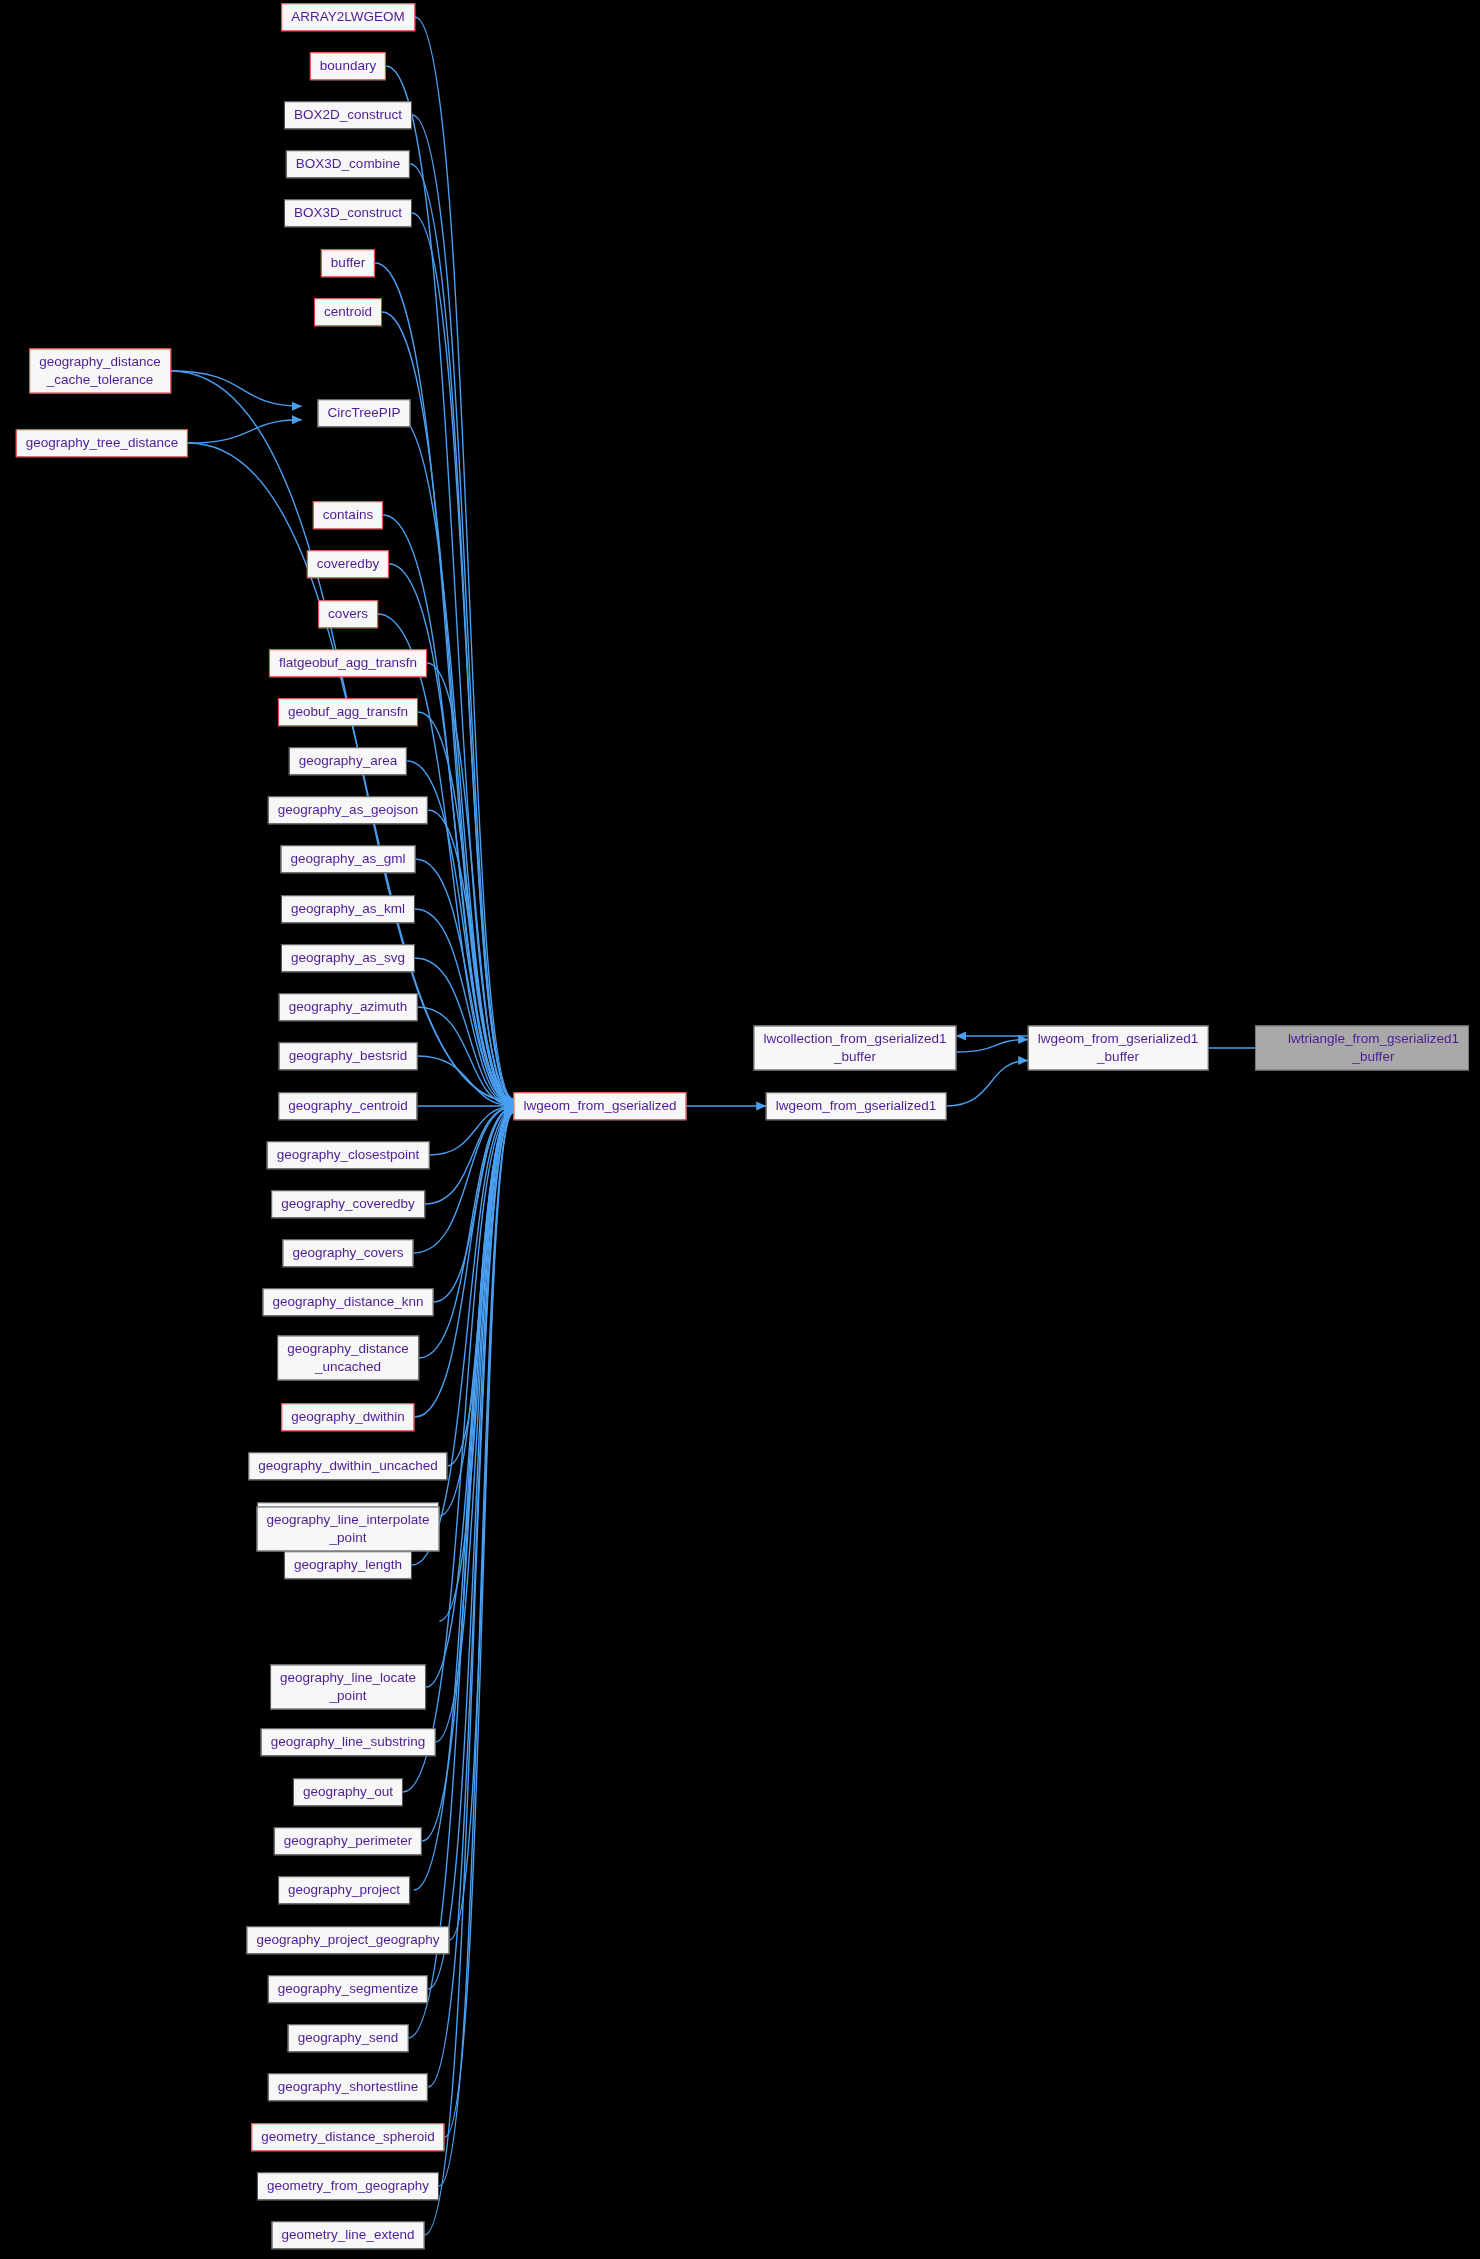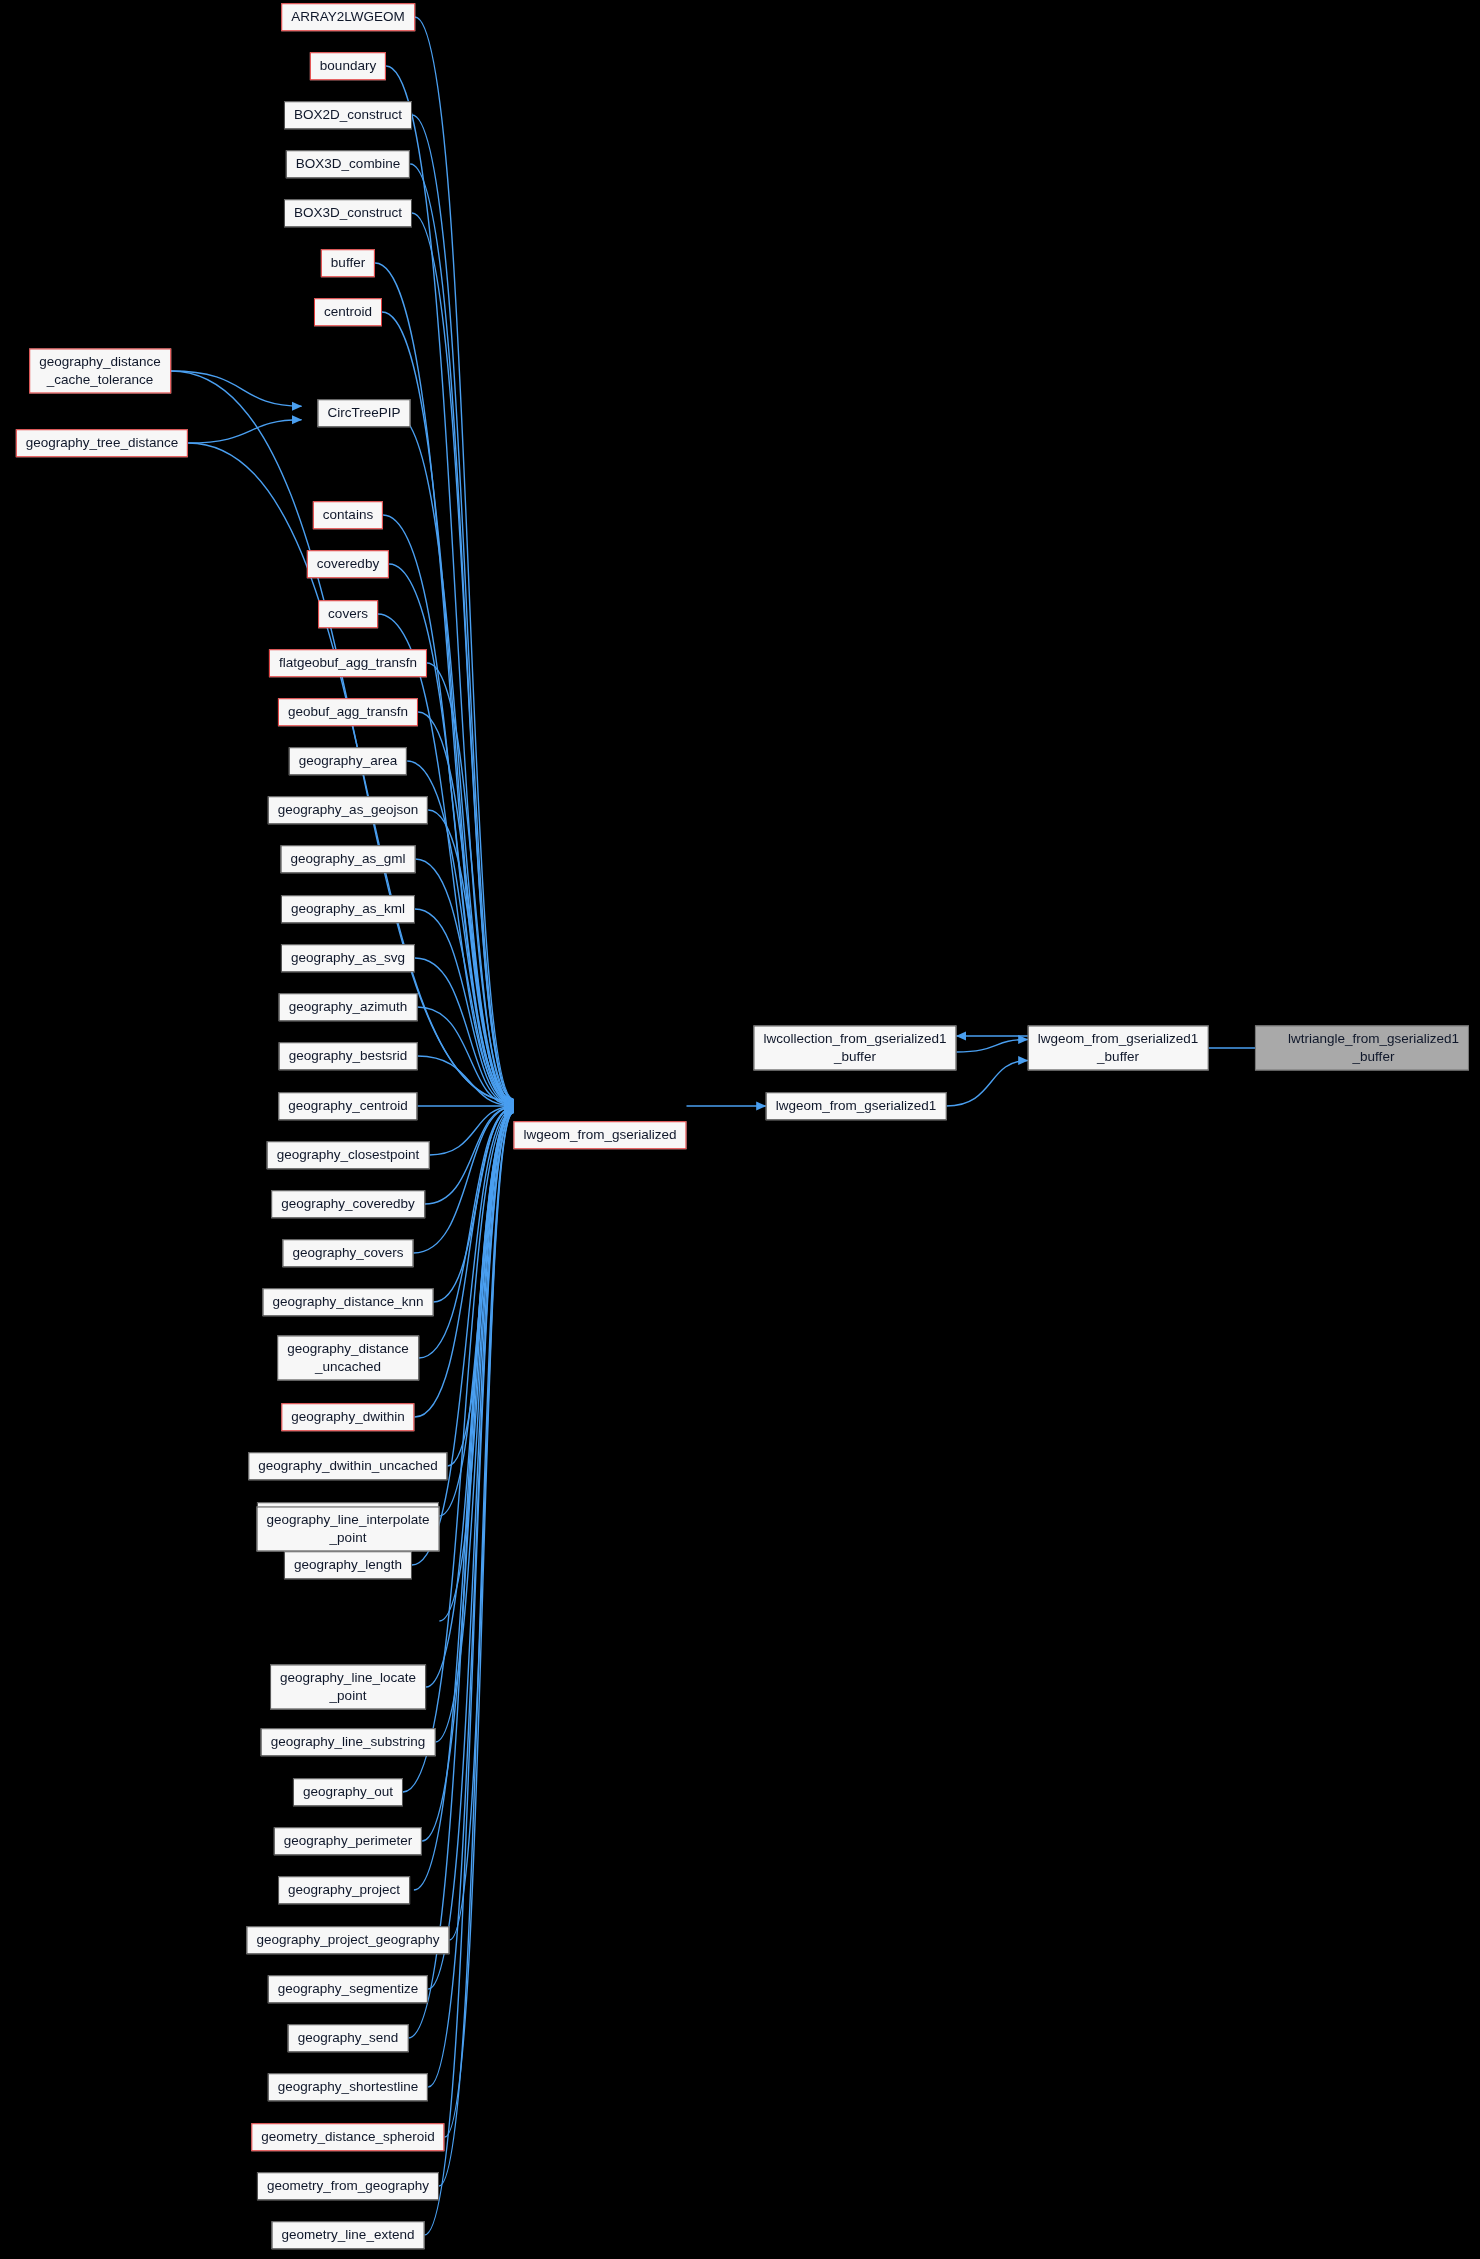--- a/index.html
+++ b/index.html
@@ -4,26 +4,26 @@
 <style>
   html,body{margin:0;padding:0;background:#000;}
   #canvas{
     position:relative;width:1480px;height:2259px;background:#000000;
     overflow:hidden;font-family:"Liberation Sans",sans-serif;
   }
   #edges{position:absolute;left:0;top:0;}
   #edge-paths path{fill:none;stroke:#4a9ff0;stroke-width:1.4px;marker-end:url(#arrow);}
   .node{
     position:absolute;transform:translate(-50%,-50%);
-    background:#f7f7f7;border:1px solid #4d4d4d;color:#0f172a;
+    background:#f7f7f7;border:1px solid #4d4d4d;color:#4c1d95;
     font-size:13.5px;line-height:1.3;padding:4px 9px;
     white-space:pre-line;text-align:center;box-sizing:border-box;cursor:pointer;
   }
   .node.red{border-color:#e23b3b;}
-  .node.hub{border-color:#e23b3b;margin-top:29px;}
+  .node.hub{border-color:#e23b3b;}
   .node.gray{background:#a9a9a9;border-color:#767676;cursor:default;padding-left:32px;}
 </style>
 </head>
 <body>
 
 <div id="canvas">
 
   <svg id="edges" width="1480" height="2259">
     <defs>
       <marker id="arrow" viewBox="0 0 10 10" refX="8.5" refY="5" markerWidth="8" markerHeight="8" orient="auto">

